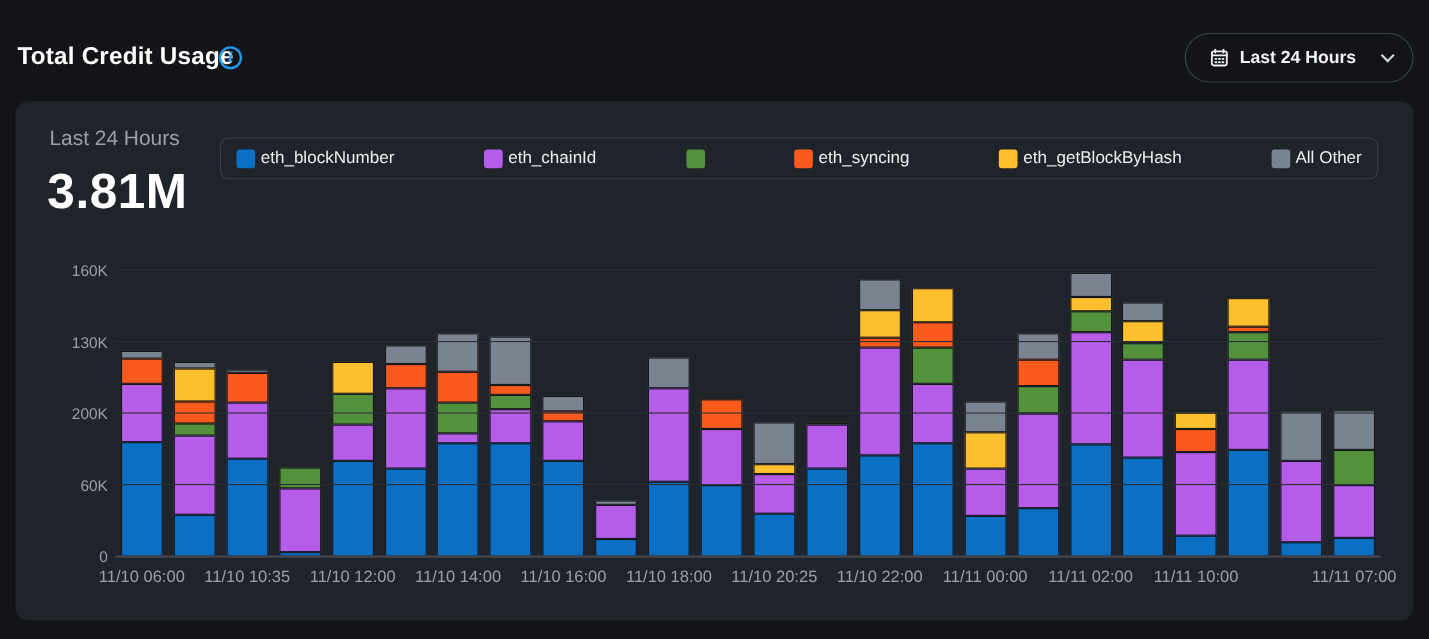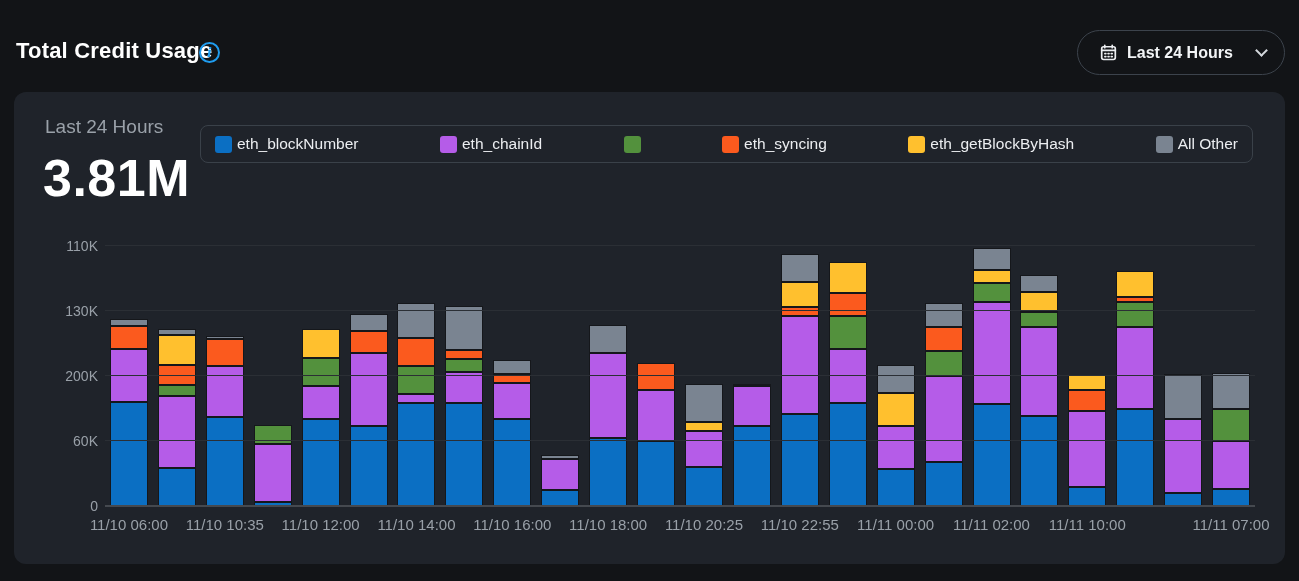--- a/index.html
+++ b/index.html
@@ -25,21 +25,21 @@
   .filter-icon{display:flex;flex-direction:column;align-items:center;gap:3px;width:18px;}
   .filter-icon i{display:block;height:2px;border-radius:1px;background:#eceef1;}
   .filter-icon i:nth-child(1){width:16px;}
   .filter-icon i:nth-child(2){width:10px;}
   .filter-icon i:nth-child(3){width:5px;}
 
   
   .panel{position:absolute;left:14px;top:92px;width:1271px;height:472px;background:#1f232a;
          border-radius:12px;}
   .period-label{position:absolute;left:31px;top:24px;font-size:19px;color:#9aa1a9;}
-  .total-value{position:absolute;left:29px;top:56px;font-size:52px;font-weight:600;color:#ffffff;
+  .total-value{position:absolute;left:29px;top:56px;font-size:45px;font-weight:600;color:#ffffff;
                letter-spacing:.5px;}
 
   
   .legend{position:absolute;left:186px;top:33px;width:1053px;height:38px;border:1px solid #3a4149;
           border-radius:8px;display:flex;align-items:center;justify-content:space-between;
           padding:0 14px;}
   .legend-item{display:flex;align-items:center;gap:5px;cursor:pointer;}
   .legend-item .sw{width:17px;height:17px;border-radius:3px;flex:none;}
   .legend-item .lb{font-size:15.5px;color:#eceef1;white-space:nowrap;}
 
@@ -110,21 +110,21 @@
           <span class="sw" style="background: rgb(122, 132, 145);"></span>
           <span class="lb">All Other</span>
         </div>
       </div>
 
     <div class="y-axis">
         <div class="ytick" style="bottom: -8px;">0</div>
         <div class="ytick" style="bottom: 57px;">60K</div>
         <div class="ytick" style="bottom: 122px;">200K</div>
         <div class="ytick" style="bottom: 187px;">130K</div>
-        <div class="ytick" style="bottom: 252px;">110K</div>
+        <div class="ytick" style="bottom: 252px;">160K</div>
       </div>
 
     <div class="plot">
       <div class="bars">
           <div class="col" title="11/10 08:00">
             <div class="stack">
               <div class="seg" style="height: 104px; background: rgb(11, 111, 195);"></div>
               <div class="seg" style="height: 53.0833px; background: rgb(181, 92, 232);"></div>
               <div class="seg" style="height: 22.75px; background: rgb(251, 90, 30);"></div>
               <div class="seg" style="height: 7.58333px; background: rgb(122, 132, 145);"></div>
@@ -327,21 +327,21 @@
       </div>
 
     <div class="x-axis">
         <div class="xtick" style="left: 23.9583px;">11/10 06:00</div>
         <div class="xtick" style="left: 119.792px;">11/10 10:35</div>
         <div class="xtick" style="left: 215.625px;">11/10 12:00</div>
         <div class="xtick" style="left: 311.458px;">11/10 14:00</div>
         <div class="xtick" style="left: 407.292px;">11/10 16:00</div>
         <div class="xtick" style="left: 503.125px;">11/10 18:00</div>
         <div class="xtick" style="left: 598.958px;">11/10 20:25</div>
-        <div class="xtick" style="left: 694.792px;">11/10 22:55</div>
+        <div class="xtick" style="left: 694.792px;">11/10 22:00</div>
         <div class="xtick" style="left: 790.625px;">11/11 00:00</div>
         <div class="xtick" style="left: 886.458px;">11/11 02:00</div>
         <div class="xtick" style="left: 982.292px;">11/11 10:00</div>
         <div class="xtick" style="left: 1126.04px;">11/11 07:00</div>
       </div>
   </div>
 
 </div>
 
 </body></html>

